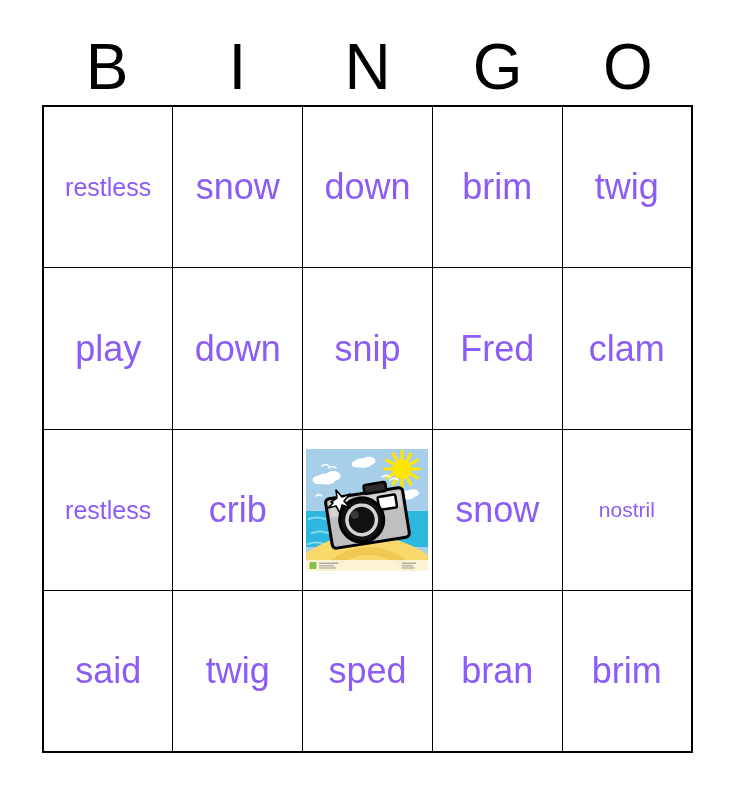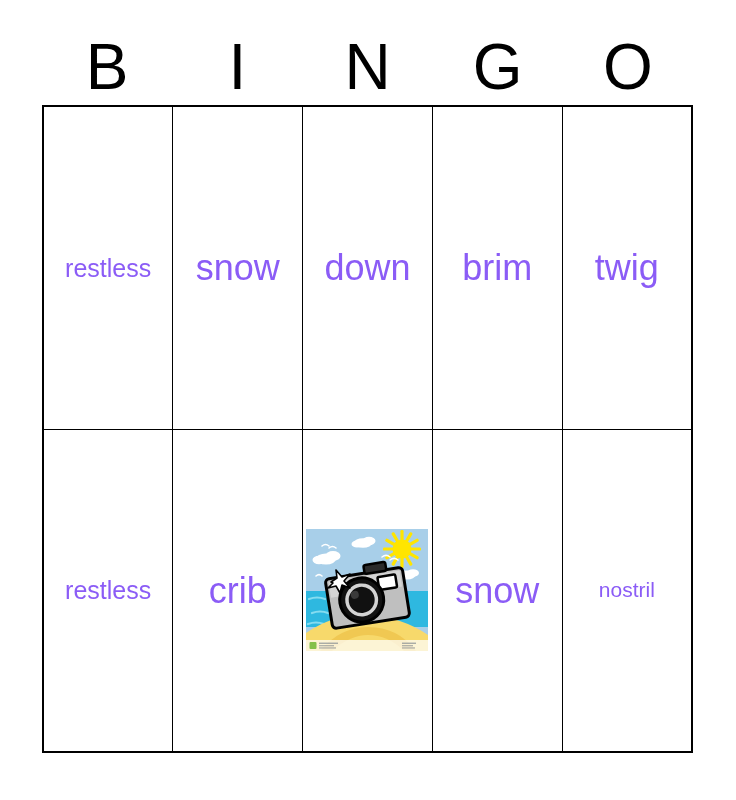--- a/index.html
+++ b/index.html
@@ -120,20 +120,37 @@
             <span class="cell-text fs-xl">down</span>
           </td>
         <td>
             <span class="cell-text fs-xl">brim</span>
           </td>
         <td>
             <span class="cell-text fs-xl">twig</span>
           </td>
       </tr>
 
+      <tr>
+        <td>
+            <span class="cell-text fs-xl">play</span>
+          </td>
+        <td>
+            <span class="cell-text fs-xl">down</span>
+          </td>
+        <td>
+            <span class="cell-text fs-xl">snip</span>
+          </td>
+        <td>
+            <span class="cell-text fs-xl">Fred</span>
+          </td>
+        <td>
+            <span class="cell-text fs-xl">clam</span>
+          </td>
+      </tr>
 
       <tr>
         <td>
             <span class="cell-text fs-sm">restless</span>
           </td>
         <td>
             <span class="cell-text fs-xl">crib</span>
           </td>
         <td class="pic-cell">
           <div class="pic-wrap">
@@ -231,16 +248,33 @@
         </td>
         <td>
             <span class="cell-text fs-xl">snow</span>
           </td>
         <td>
             <span class="cell-text fs-md">nostril</span>
           </td>
       </tr>
 
 
+      <tr>
+        <td>
+            <span class="cell-text fs-xl">said</span>
+          </td>
+        <td>
+            <span class="cell-text fs-xl">twig</span>
+          </td>
+        <td>
+            <span class="cell-text fs-xl">sped</span>
+          </td>
+        <td>
+            <span class="cell-text fs-xl">bran</span>
+          </td>
+        <td>
+            <span class="cell-text fs-xl">brim</span>
+          </td>
+      </tr>
 
     </tbody>
   </table>
 </div>
 
 </body></html>

